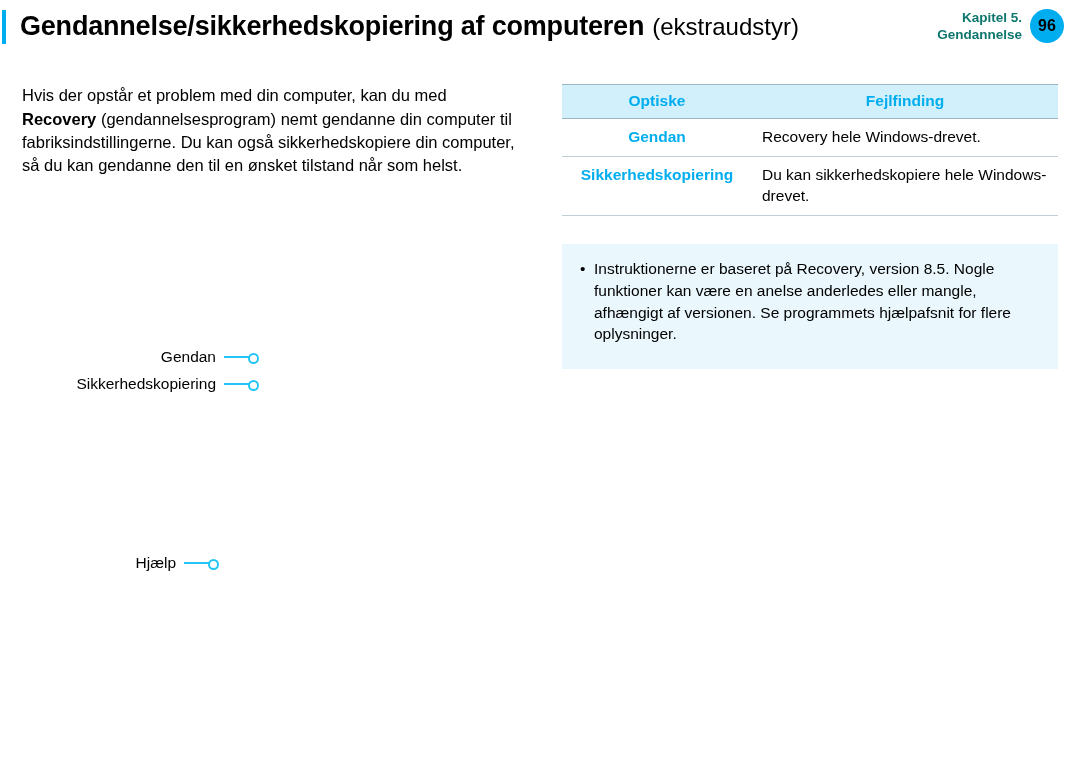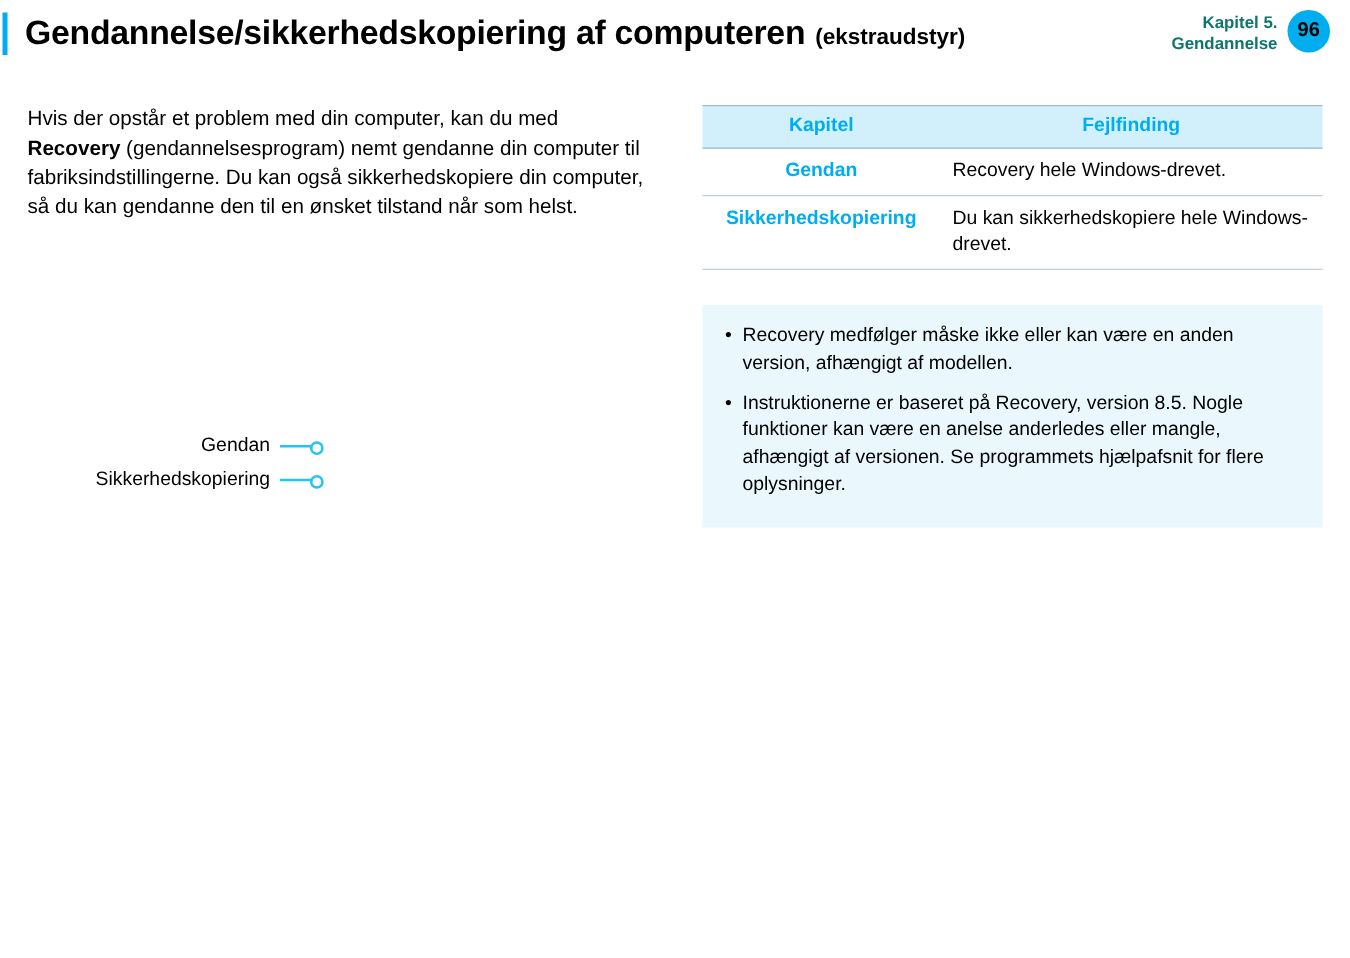--- a/index.html
+++ b/index.html
@@ -8,40 +8,40 @@
     width: 1080px;
     height: 766px;
     background: #fff;
     color: #000;
     font-size: 16px;
     line-height: 1.35;
   }
   .page { position: relative; width: 1080px; height: 766px; }
   .header {
     display: flex;
-    align-items: flex-start;
+    align-items: center;
     padding: 8px 16px 0 2px;
   }
   .accent-bar {
     width: 4px;
     height: 34px;
     background: #00aeef;
     margin-right: 14px;
     margin-top: 2px;
     flex: 0 0 auto;
   }
   .title-wrap { flex: 1; display: flex; align-items: baseline; }
   h1 {
     font-size: 27px;
     font-weight: 700;
     letter-spacing: -0.2px;
   }
   .title-suffix {
-    font-size: 18px;
-    font-weight: 700;
+    font-size: 24px;
+    font-weight: 400;
     margin-left: 8px;
   }
   .chapter {
     text-align: right;
     color: #0f766e;
     font-weight: 700;
     font-size: 13.5px;
     line-height: 1.25;
     margin-right: 8px;
     margin-top: 2px;
@@ -169,44 +169,47 @@
 
       <div class="diagram">
         <div class="diag-row">
           <span>Gendan</span>
           <span class="leader" style="width:28px"></span>
         </div>
         <div class="diag-row">
           <span>Sikkerhedskopiering</span>
           <span class="leader" style="width:28px"></span>
         </div>
+        <div class="diag-row help" style="width:190px">
+          <span>Hjælp</span>
+          <span class="leader" style="width:28px"></span>
+        </div>
       </div>
     </div>
 
     <div class="col-right">
       <table class="func">
         <thead>
           <tr>
-            <th>Kapitel</th>
+            <th>Optiske</th>
             <th>Fejlfinding</th>
           </tr>
         </thead>
         <tbody>
           <tr>
             <td class="fn">Gendan</td>
             <td>Recovery hele Windows-drevet.</td>
           </tr>
           <tr>
             <td class="fn">Sikkerhedskopiering</td>
             <td>Du kan sikkerhedskopiere hele Windows-drevet.</td>
           </tr>
         </tbody>
       </table>
 
       <div class="note-box">
         <ul>
-          <li>Recovery medfølger måske ikke eller kan være en anden version, afhængigt af modellen.</li>
           <li>Instruktionerne er baseret på Recovery, version 8.5. Nogle funktioner kan være en anelse anderledes eller mangle, afhængigt af versionen. Se programmets hjælpafsnit for flere oplysninger.</li>
         </ul>
       </div>
     </div>
   </div>
 </div>
 
 </body></html>

